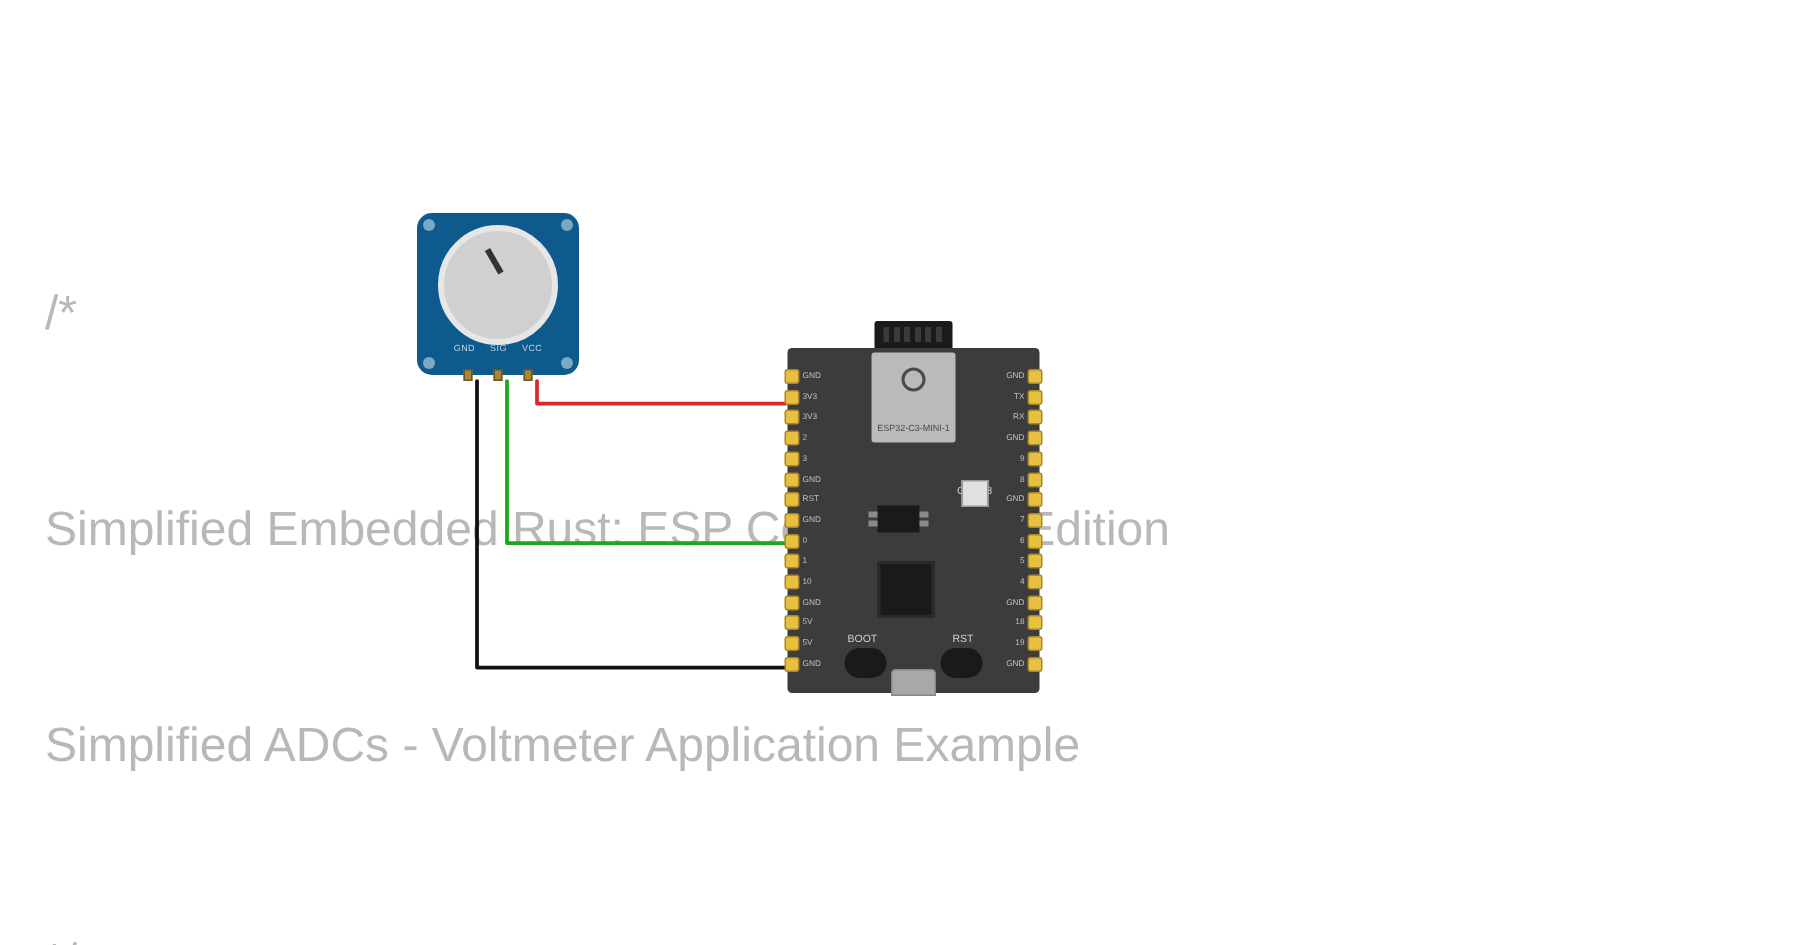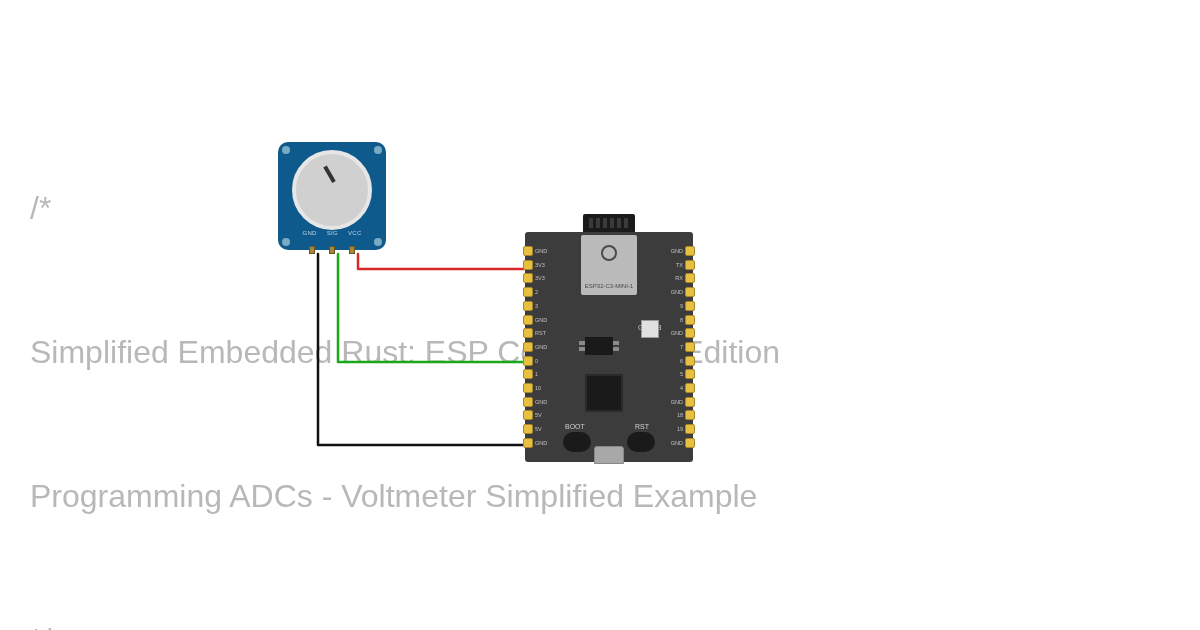--- a/index.html
+++ b/index.html
@@ -221,21 +221,21 @@
     stroke-linecap: round;
     stroke-linejoin: round;
   }
 </style>
 </head>
 <body>
 
 <div class="code-layer">
   <span class="code-line">/*</span>
   <span class="code-line">Simplified Embedded Rust: ESP Core Library Edition</span>
-  <span class="code-line">Programming ADCs - Voltmeter Simplified Example</span>
+  <span class="code-line">Simplified ADCs - Voltmeter Application Example</span>
   <span class="code-line">*/</span>
   
   
   
   
   
   
   
   
 </div>

